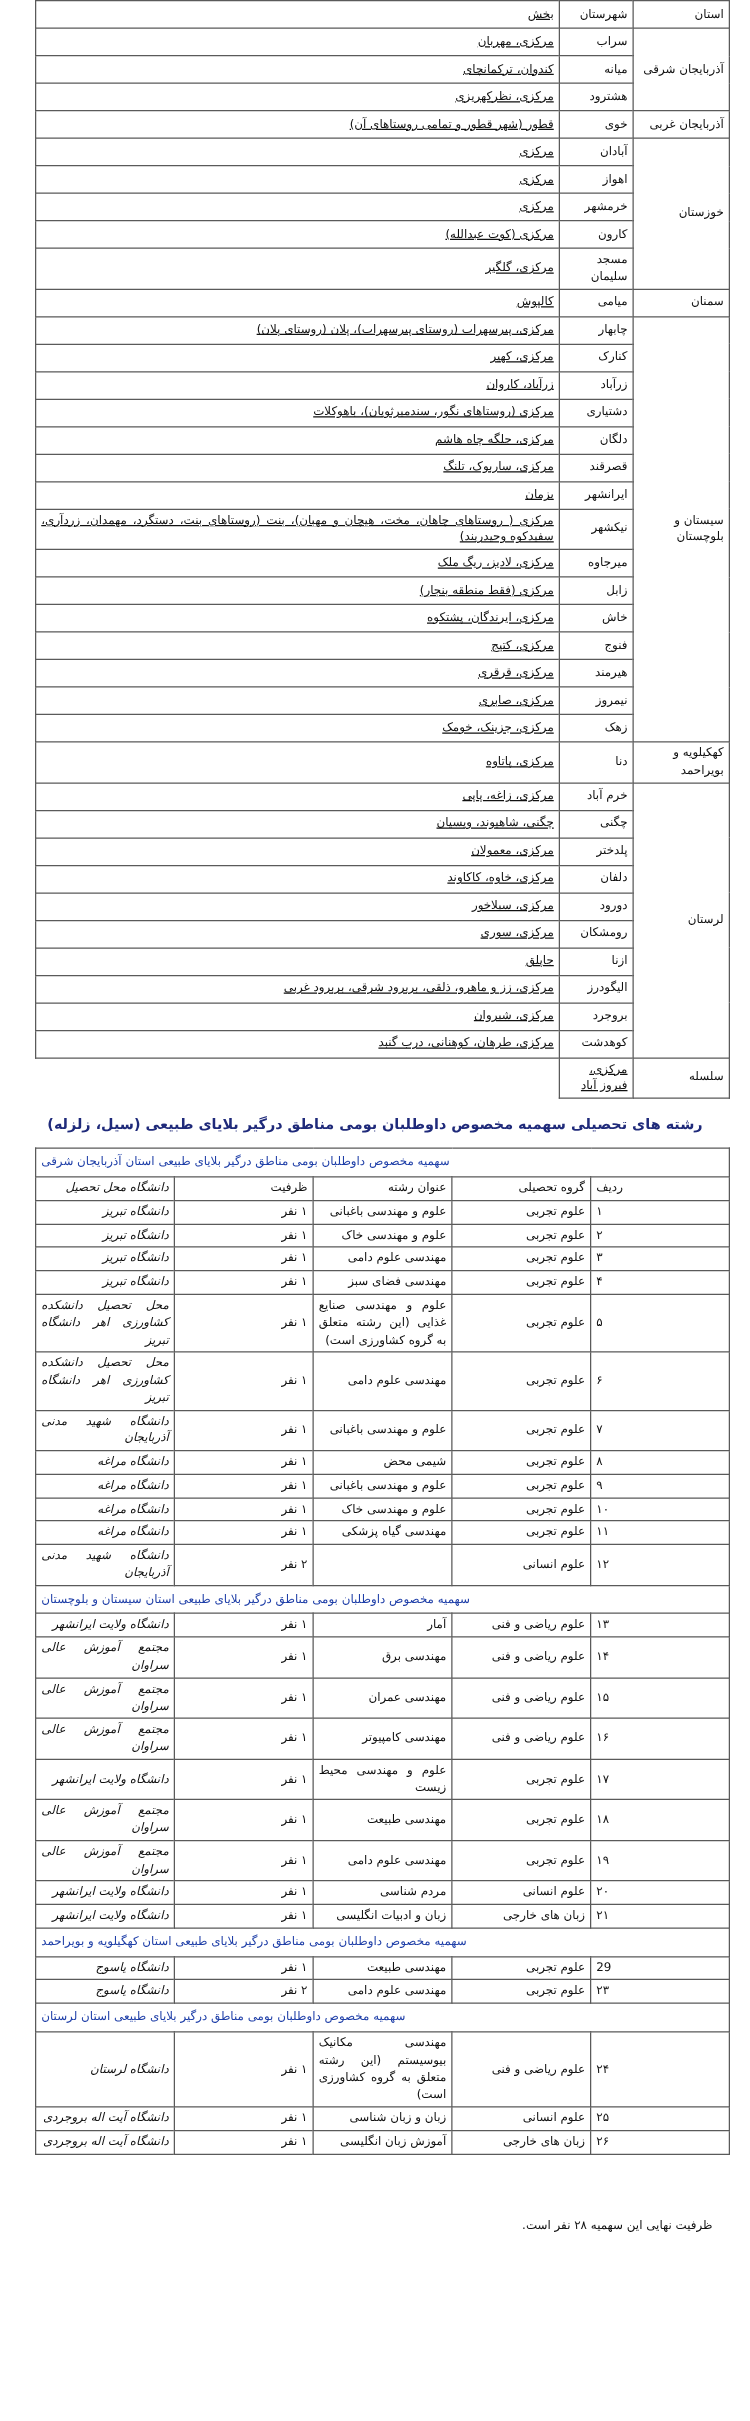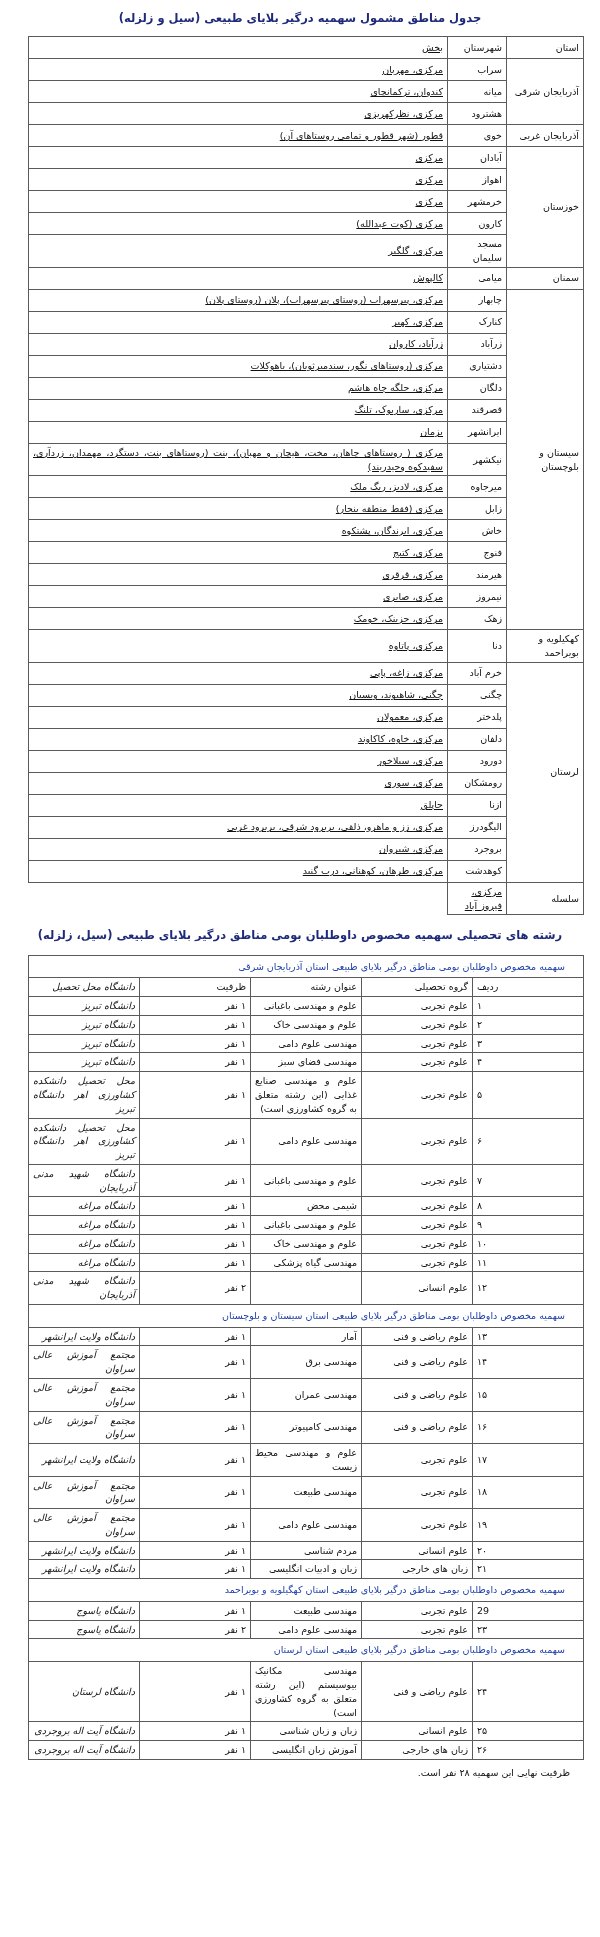--- a/index.html
+++ b/index.html
@@ -49,42 +49,41 @@
 
   
   .t2{margin-top:0;}
   .t2 .c-radif{width:20px;text-align:left;margin-left:20px;}
   .t2 .c-group{width:62px;text-align:justify;text-align-last:right;}
   .t2 .c-field{text-align:justify;text-align-last:right;}
   .t2 .c-cap{width:30px;text-align:right;}
   .t2 .c-uni{width:138px;text-align:justify;text-align-last:right;font-style:italic;}
   .t2 .section-head{
     color:#1f3fa8;
-    text-align:right;
+    text-align:left;
     font-size:9.5px;
-    padding:4px 18px;
+    padding:4px 4px;
     margin-top:45px;
   }
   .t2 .blank{background:#ffffff;}
 
   .footnote{
     font-size:9.5px;
     color:#111111;
     text-align:left;
     padding:7px 30px 10px 0;
     direction:rtl;
   }
-  .footnote-inner{text-align:right;padding-left:12px;}
+  .footnote-inner{text-align:right;padding-left:12px;margin-top:44px;}
 </style>
 </head>
 <body>
 
 <div class="page">
 
-  <div class="doc-title">جدول مناطق مشمول سهمیه درگیر بلایای طبیعی (سیل و زلزله)</div>
 
   <table class="grid t1">
     <tbody>
         <tr>
           <td class="c-ostan">استان</td>
           <td class="c-shahr">شهرستان</td>
           <td class="c-bakhsh">بخش</td>
         </tr>
         <tr>
           <td class="c-ostan" rowspan="3">آذربایجان شرقی</td>

